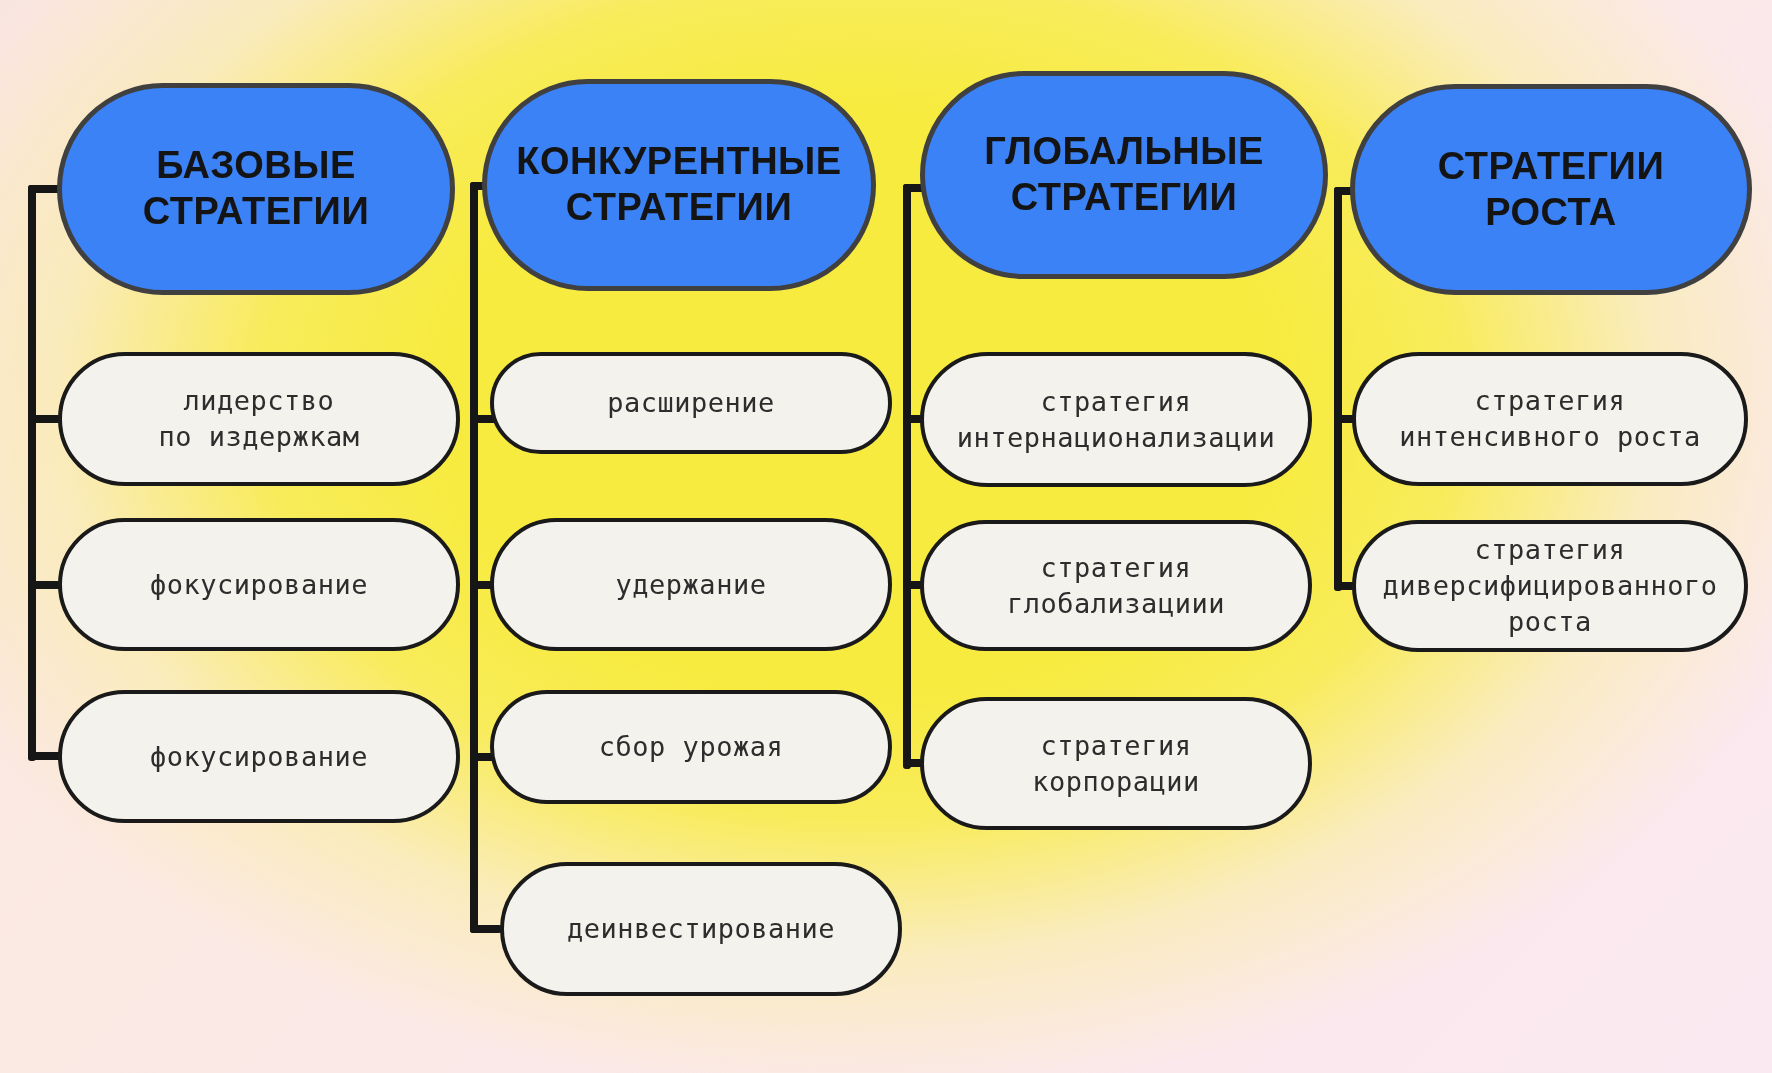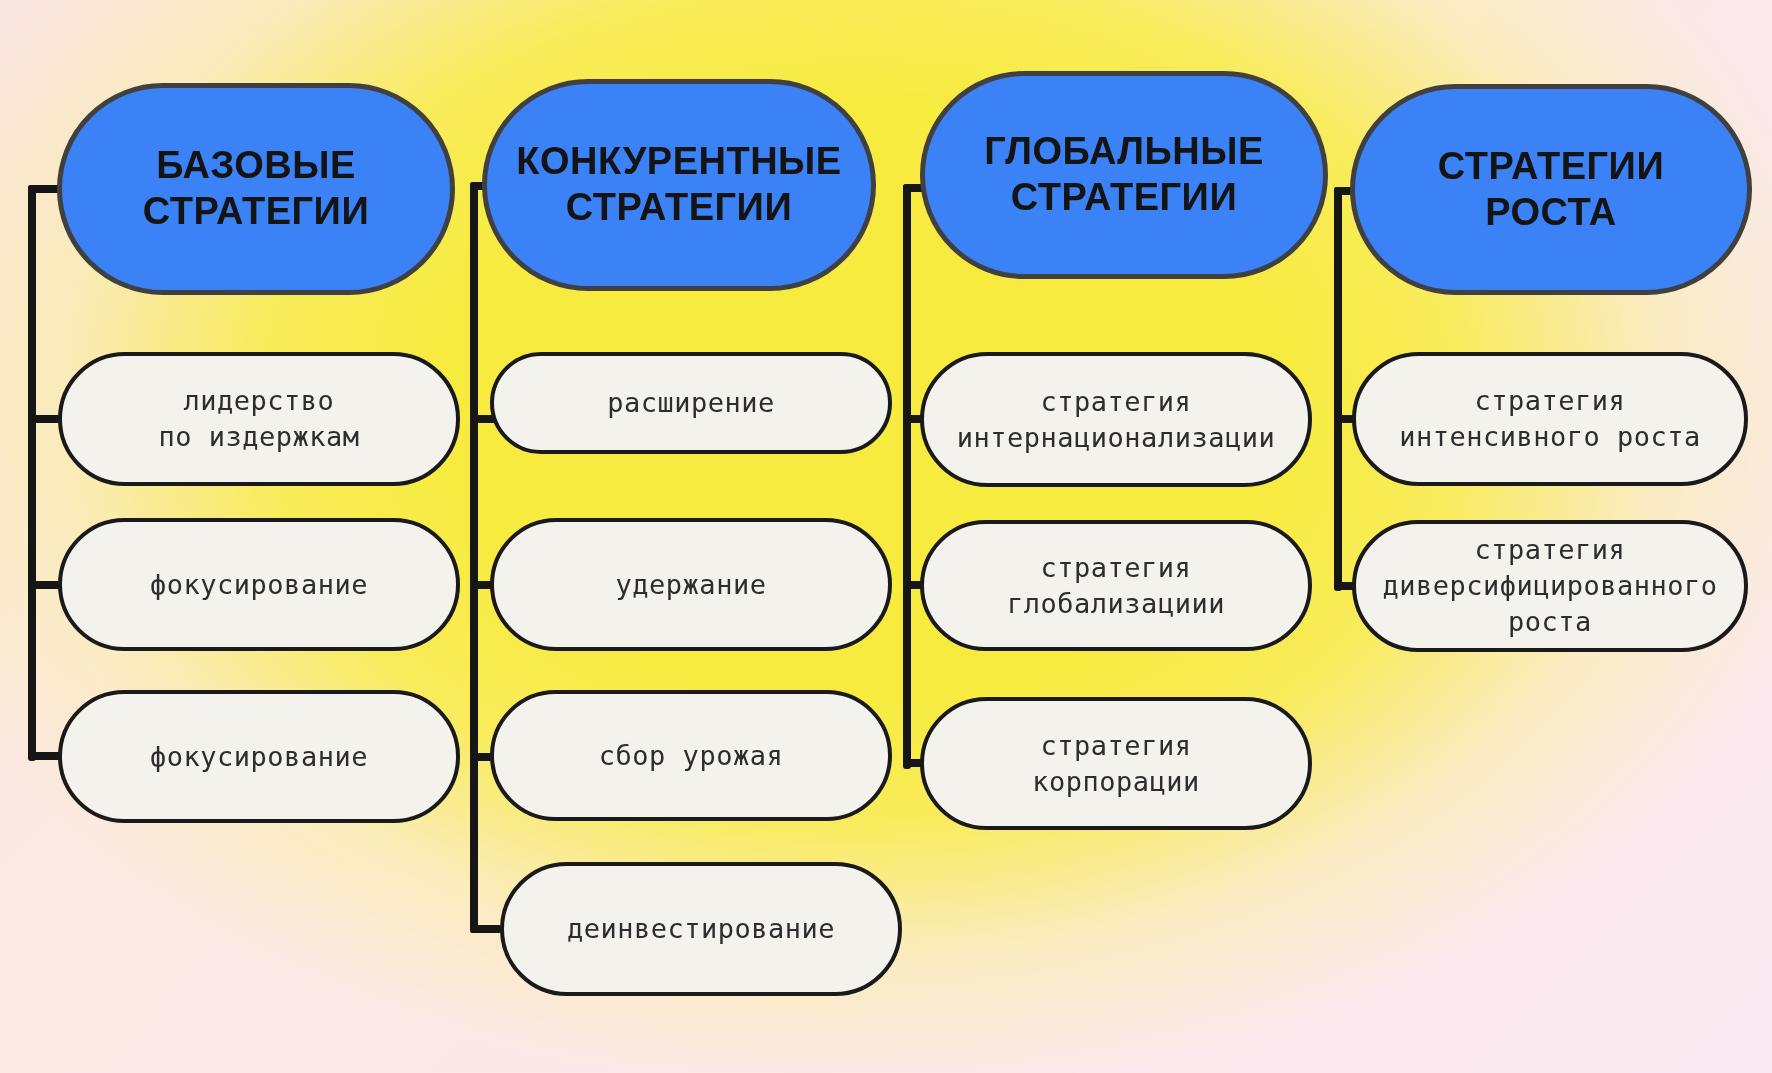--- a/index.html
+++ b/index.html
@@ -81,21 +81,21 @@
     <div class="line" style="left:470px; top:415px; width:32px; height:8px;"></div>
     <div class="line" style="left:470px; top:581px; width:32px; height:8px;"></div>
     <div class="line" style="left:470px; top:753px; width:32px; height:8px;"></div>
     <div class="line" style="left:470px; top:925px; width:32px; height:8px;"></div>
 
     <div class="pill header-pill" style="left:482px; top:79px; width:394px; height:212px;">КОНКУРЕНТНЫЕ
 СТРАТЕГИИ</div>
 
     <div class="pill item-pill" style="left:490px; top:352px; width:402px; height:102px;">расширение</div>
     <div class="pill item-pill" style="left:490px; top:518px; width:402px; height:133px;">удержание</div>
-    <div class="pill item-pill" style="left:490px; top:690px; width:402px; height:131px;">сбор урожая</div>
+    <div class="pill item-pill" style="left:490px; top:690px; width:402px; height:114px;">сбор урожая</div>
     <div class="pill item-pill" style="left:500px; top:862px; width:402px; height:134px;">деинвестирование</div>
   </div>
 
   <div>
     <div class="line" style="left:903px; top:184px; width:8px; height:585px;"></div>
     <div class="line" style="left:903px; top:184px; width:40px; height:8px;"></div>
     <div class="line" style="left:903px; top:415px; width:28px; height:8px;"></div>
     <div class="line" style="left:903px; top:581px; width:28px; height:8px;"></div>
     <div class="line" style="left:903px; top:759px; width:28px; height:8px;"></div>
 

